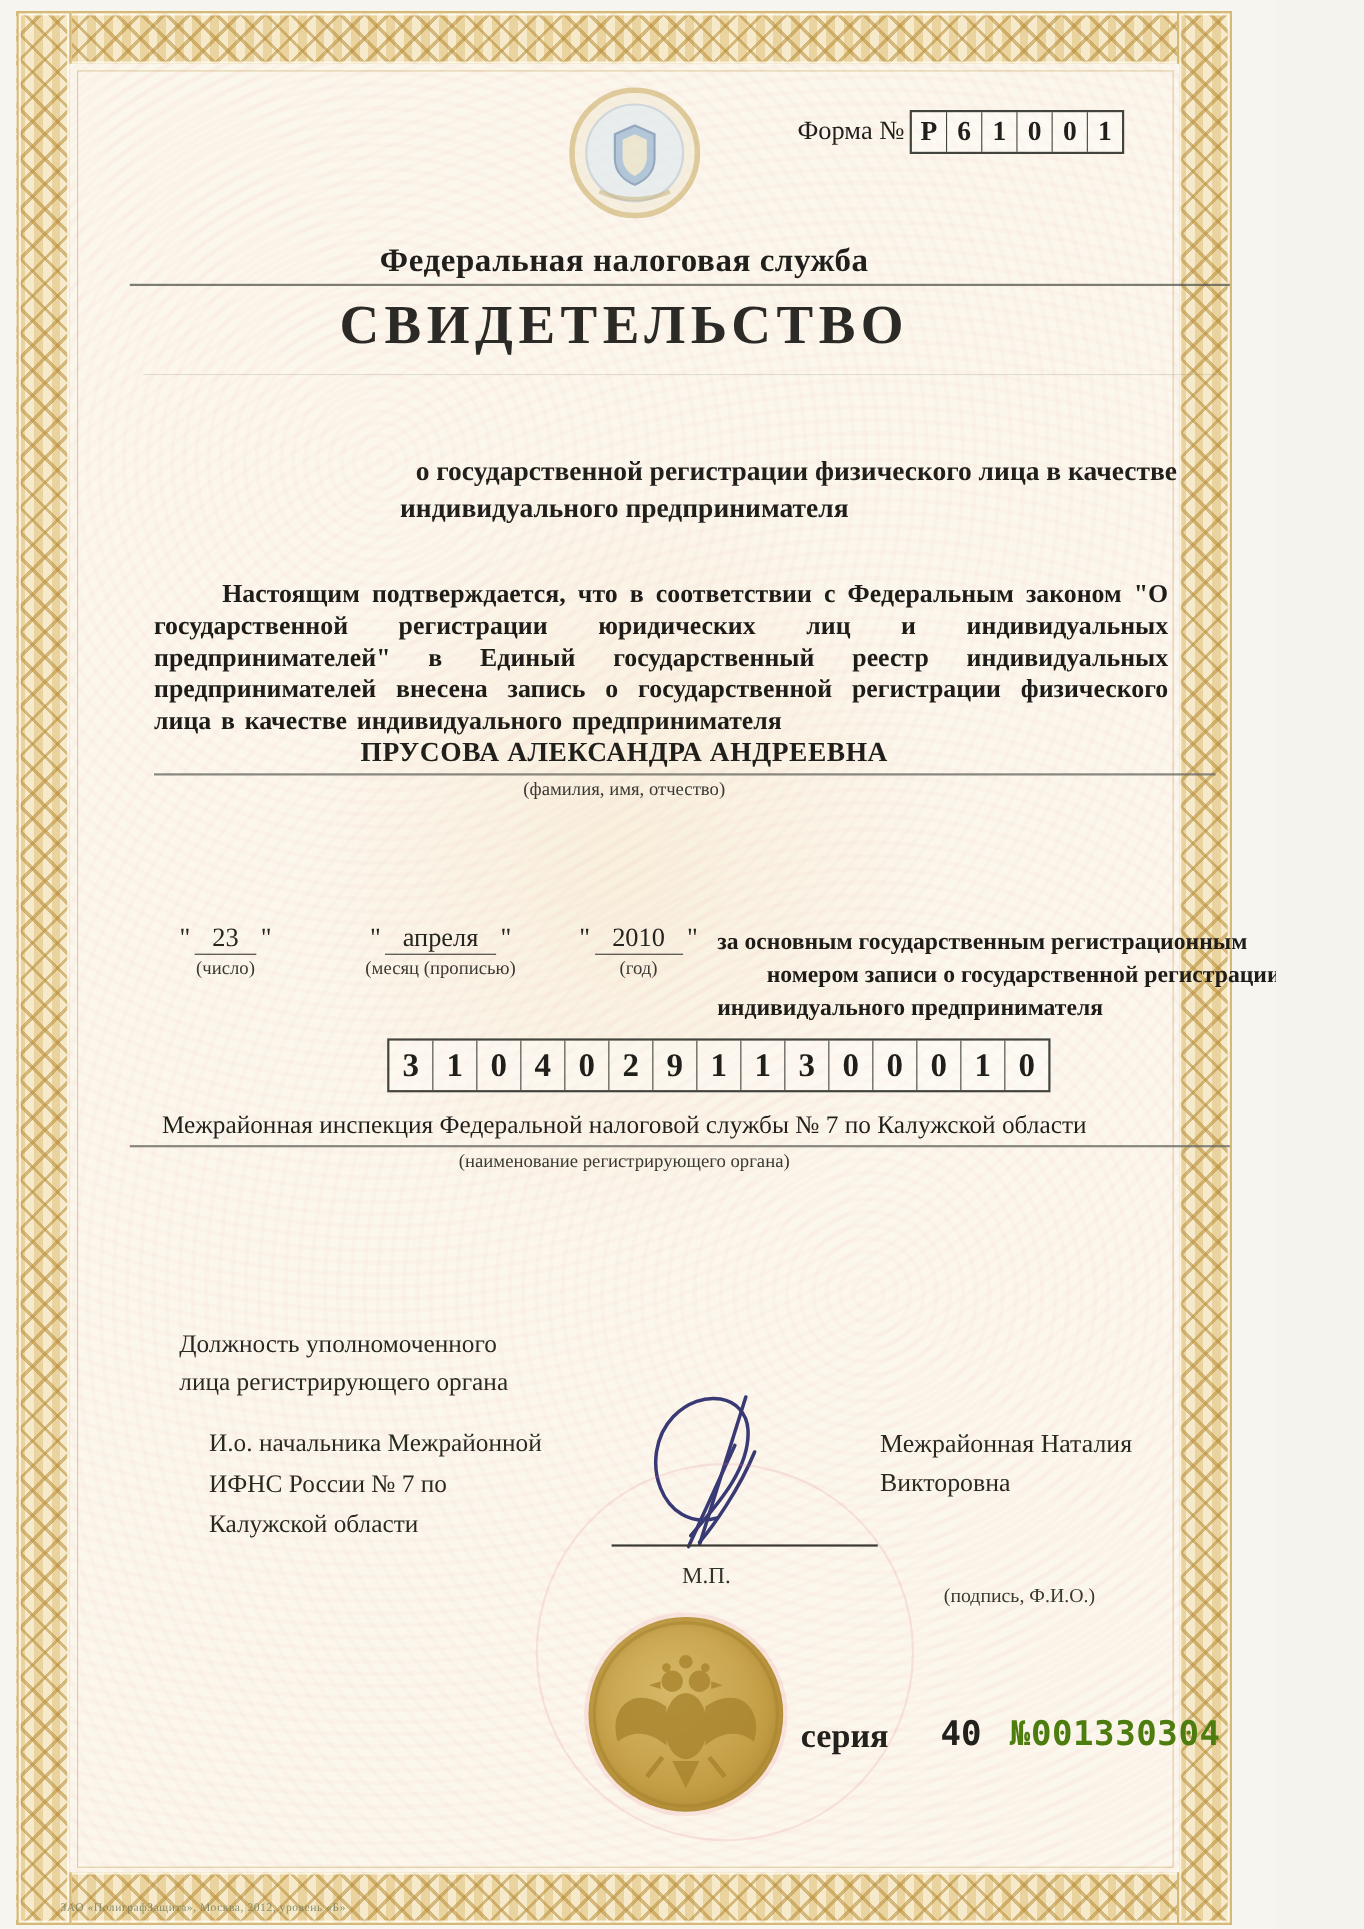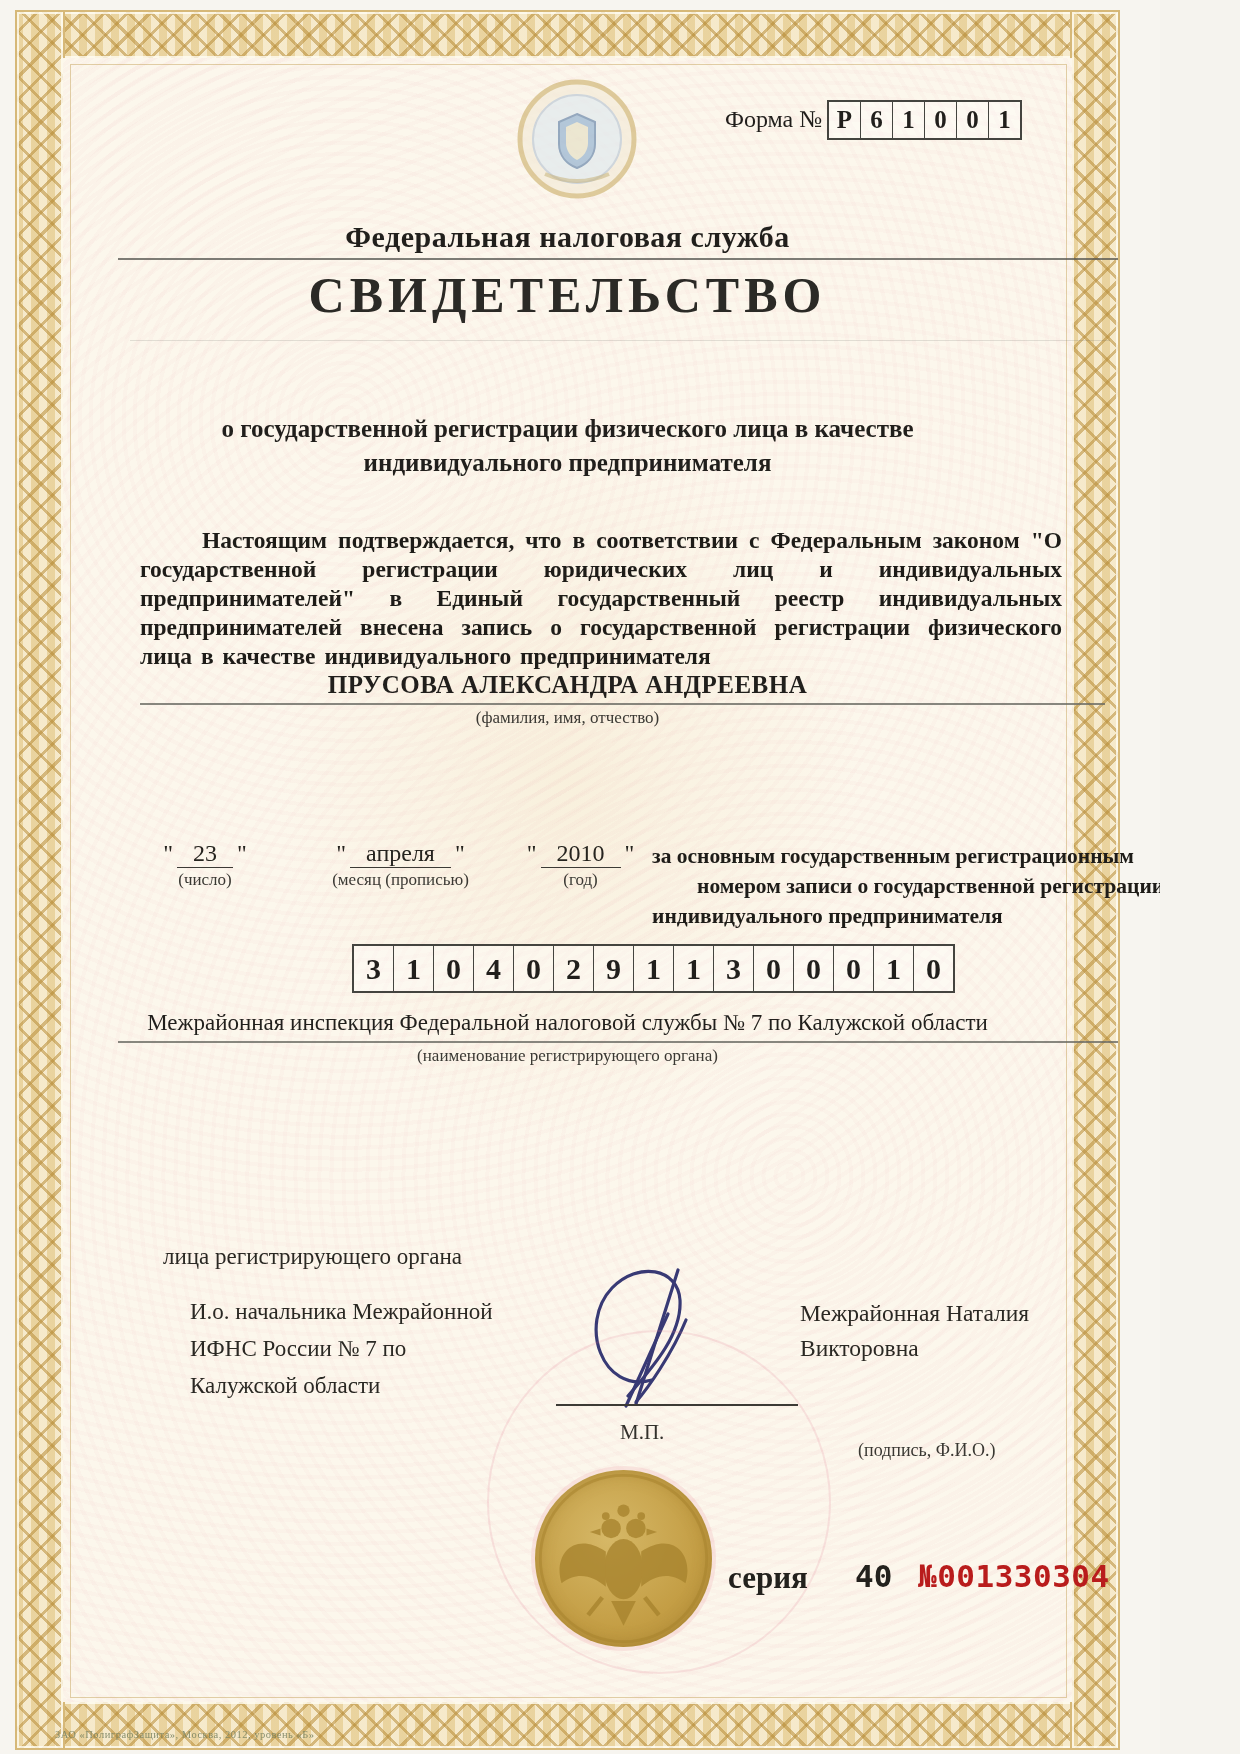--- a/index.html
+++ b/index.html
@@ -75,21 +75,21 @@
     <span class="cell formcell ser">0</span>
     <span class="cell formcell ser">0</span>
     <span class="cell formcell ser">1</span>
   </div>
 
   <div class="abs ser b ctr" style="left:65px;top:220px;width:1005px;font-size:30px;letter-spacing:.5px;">Федеральная налоговая служба</div>
   <div class="abs rule" style="left:118px;top:258px;width:1000px;"></div>
   <div class="abs ser b ctr" style="left:65px;top:266px;width:1005px;font-size:50px;letter-spacing:5px;color:#2b2a26;">СВИДЕТЕЛЬСТВО</div>
   <div class="abs thinrule" style="left:130px;top:340px;width:980px;opacity:.18;"></div>
 
-  <div class="abs ser b ctr" style="left:65px;top:415px;width:1005px;font-size:25px;">о государственной регистрации физического лица в качестве</div>
+  <div class="abs ser b ctr" style="left:65px;top:415px;width:1005px;font-size:25px;text-align:right;">о государственной регистрации физического лица в качестве</div>
   <div class="abs ser b ctr" style="left:65px;top:449px;width:1005px;font-size:25px;">индивидуального предпринимателя</div>
 
   <div class="abs ser body-par" style="left:140px;top:526px;width:922px;">Настоящим подтверждается, что в соответствии с Федеральным законом "О государственной регистрации юридических лиц и индивидуальных предпринимателей" в Единый государственный реестр индивидуальных предпринимателей внесена запись о государственной регистрации физического лица в качестве индивидуального предпринимателя</div>
 
   <div class="abs ser b ctr" style="left:65px;top:671px;width:1005px;font-size:25px;letter-spacing:.5px;">ПРУСОВА АЛЕКСАНДРА АНДРЕЕВНА</div>
   <div class="abs thinrule" style="left:140px;top:703px;width:965px;height:2px;"></div>
   <div class="abs ser ctr caption" style="left:65px;top:708px;width:1005px;">(фамилия, имя, отчество)</div>
 
   <div class="datefield ser" style="left:140px;top:840px;width:130px;">
     <span class="dq">"</span><span class="dval">23</span><span class="dq">"</span>
@@ -123,20 +123,21 @@
     <span class="cell ogrncell ser">0</span>
     <span class="cell ogrncell ser">0</span>
     <span class="cell ogrncell ser">1</span>
     <span class="cell ogrncell ser">0</span>
   </div>
 
   <div class="abs ser ctr" style="left:65px;top:1010px;width:1005px;font-size:23px;">Межрайонная инспекция Федеральной налоговой службы № 7 по Калужской области</div>
   <div class="abs thinrule" style="left:118px;top:1041px;width:1000px;height:2px;"></div>
   <div class="abs ser ctr caption" style="left:65px;top:1046px;width:1005px;">(наименование регистрирующего органа)</div>
 
+  <div class="abs ser smalltext" style="left:163px;top:1205px;">Должность уполномоченного</div>
   <div class="abs ser smalltext" style="left:163px;top:1240px;">лица регистрирующего органа</div>
 
   <div class="abs ser smalltext" style="left:190px;top:1295px;">И.о. начальника Межрайонной</div>
   <div class="abs ser smalltext" style="left:190px;top:1332px;">ИФНС России № 7 по</div>
   <div class="abs ser smalltext" style="left:190px;top:1369px;">Калужской области</div>
 
   <div class="abs" style="left:540px;top:1262px;width:230px;height:150px;">
     <svg width="230" height="150" viewBox="0 0 230 150">
       <g fill="none" stroke="#282a6b" stroke-width="3.2" stroke-linecap="round" opacity=".92">
         <path d="M112,118 C62,132 38,62 72,26 C98,-1 138,6 140,38 C142,74 110,108 88,134"></path>
@@ -170,17 +171,17 @@
         <circle cx="60" cy="26" r="2.2"></circle>
         <path d="M43,74 L50,88 L57,74 Z"></path>
         <path d="M38,72 L30,82 M62,72 L70,82" stroke="#a8842e" stroke-width="2.5" fill="none"></path>
       </g>
       <circle cx="50" cy="50" r="47" fill="none" stroke="#a8842e" stroke-width="1.6" opacity=".55"></circle>
     </svg>
   </div>
 
   <div class="abs ser b" style="left:728px;top:1560px;font-size:31px;color:#23211d;">серия</div>
   <div class="abs mono b" style="left:855px;top:1558px;font-size:31px;color:#23211d;">40</div>
-  <div class="abs mono b" style="left:918px;top:1558px;font-size:31px;letter-spacing:.5px;color:#b91c1c;">№001330304</div>
+  <div class="abs mono b" style="left:918px;top:1558px;font-size:31px;letter-spacing:.5px;color:#4d7c0f;">№001330304</div>
 
   <div class="abs imprint" style="left:55px;top:1729px;">ЗАО «ПолиграфЗащита», Москва, 2012, уровень «Б»</div>
 
 </div>
 
 </body></html>

